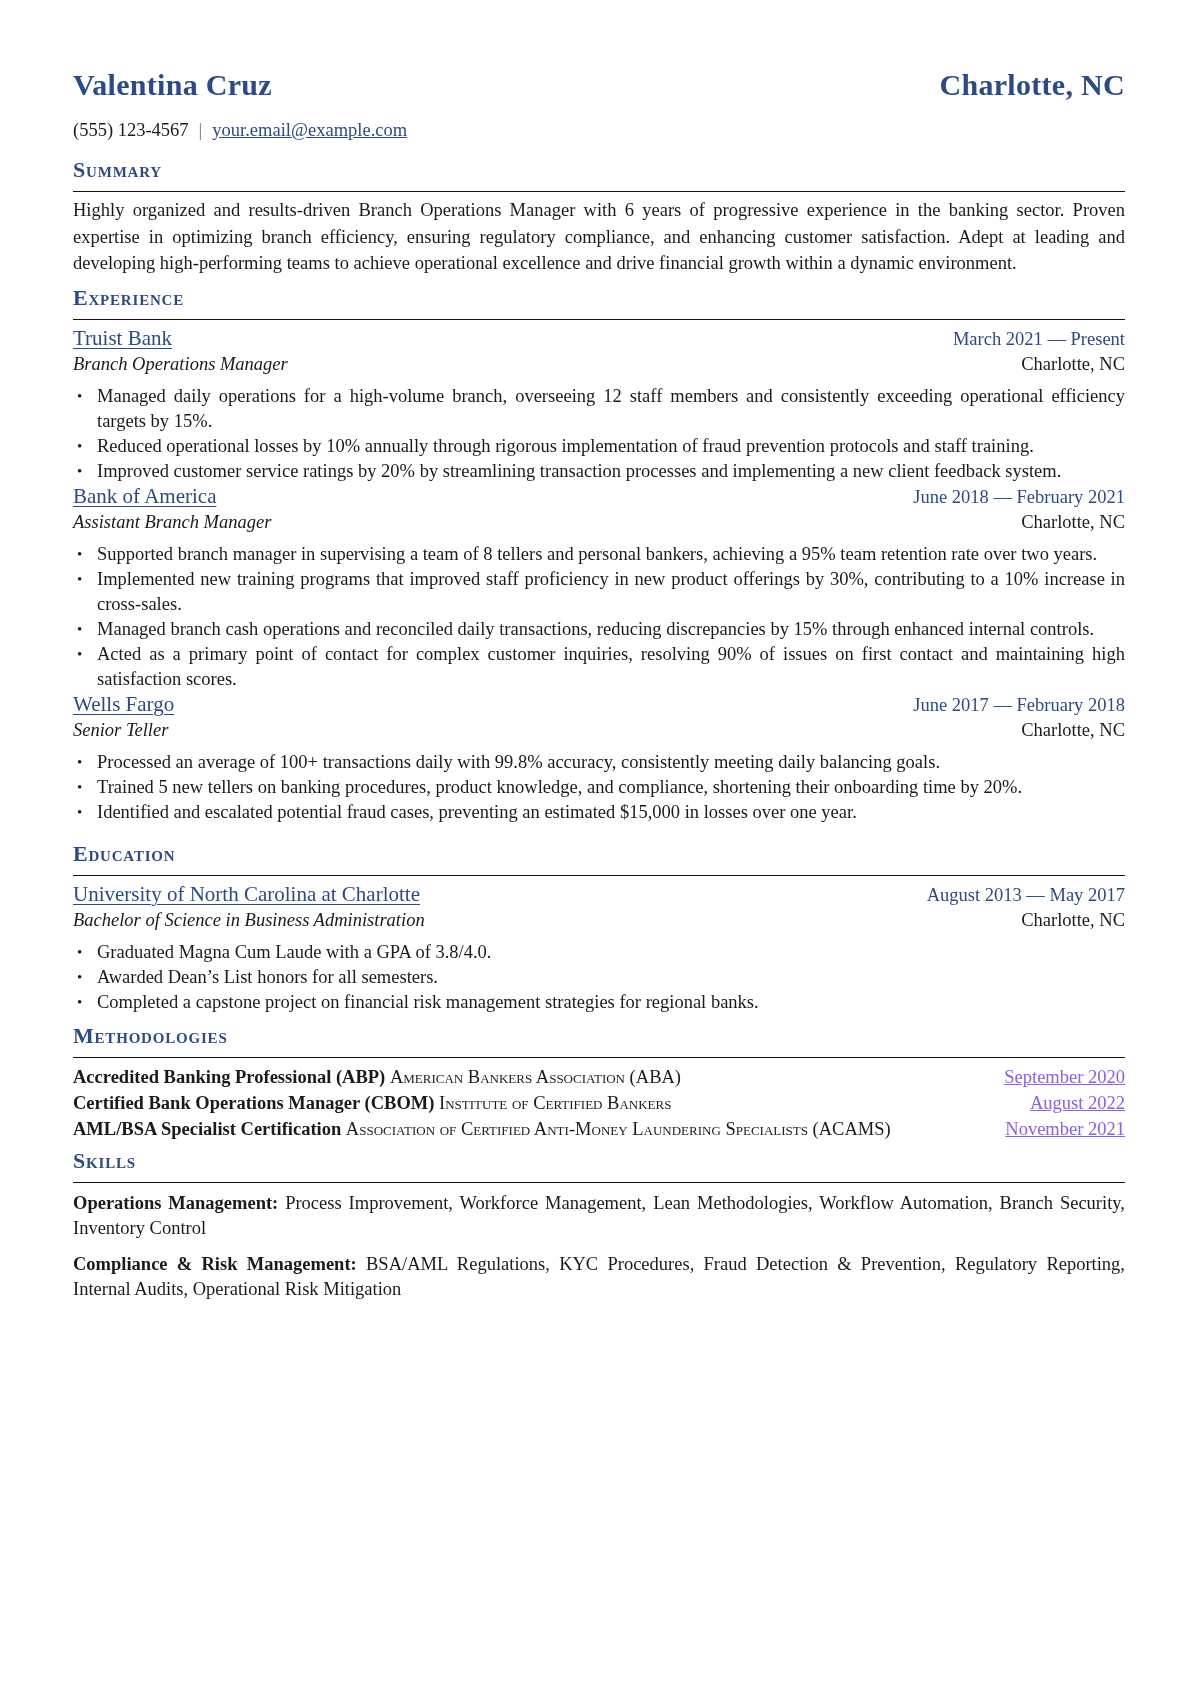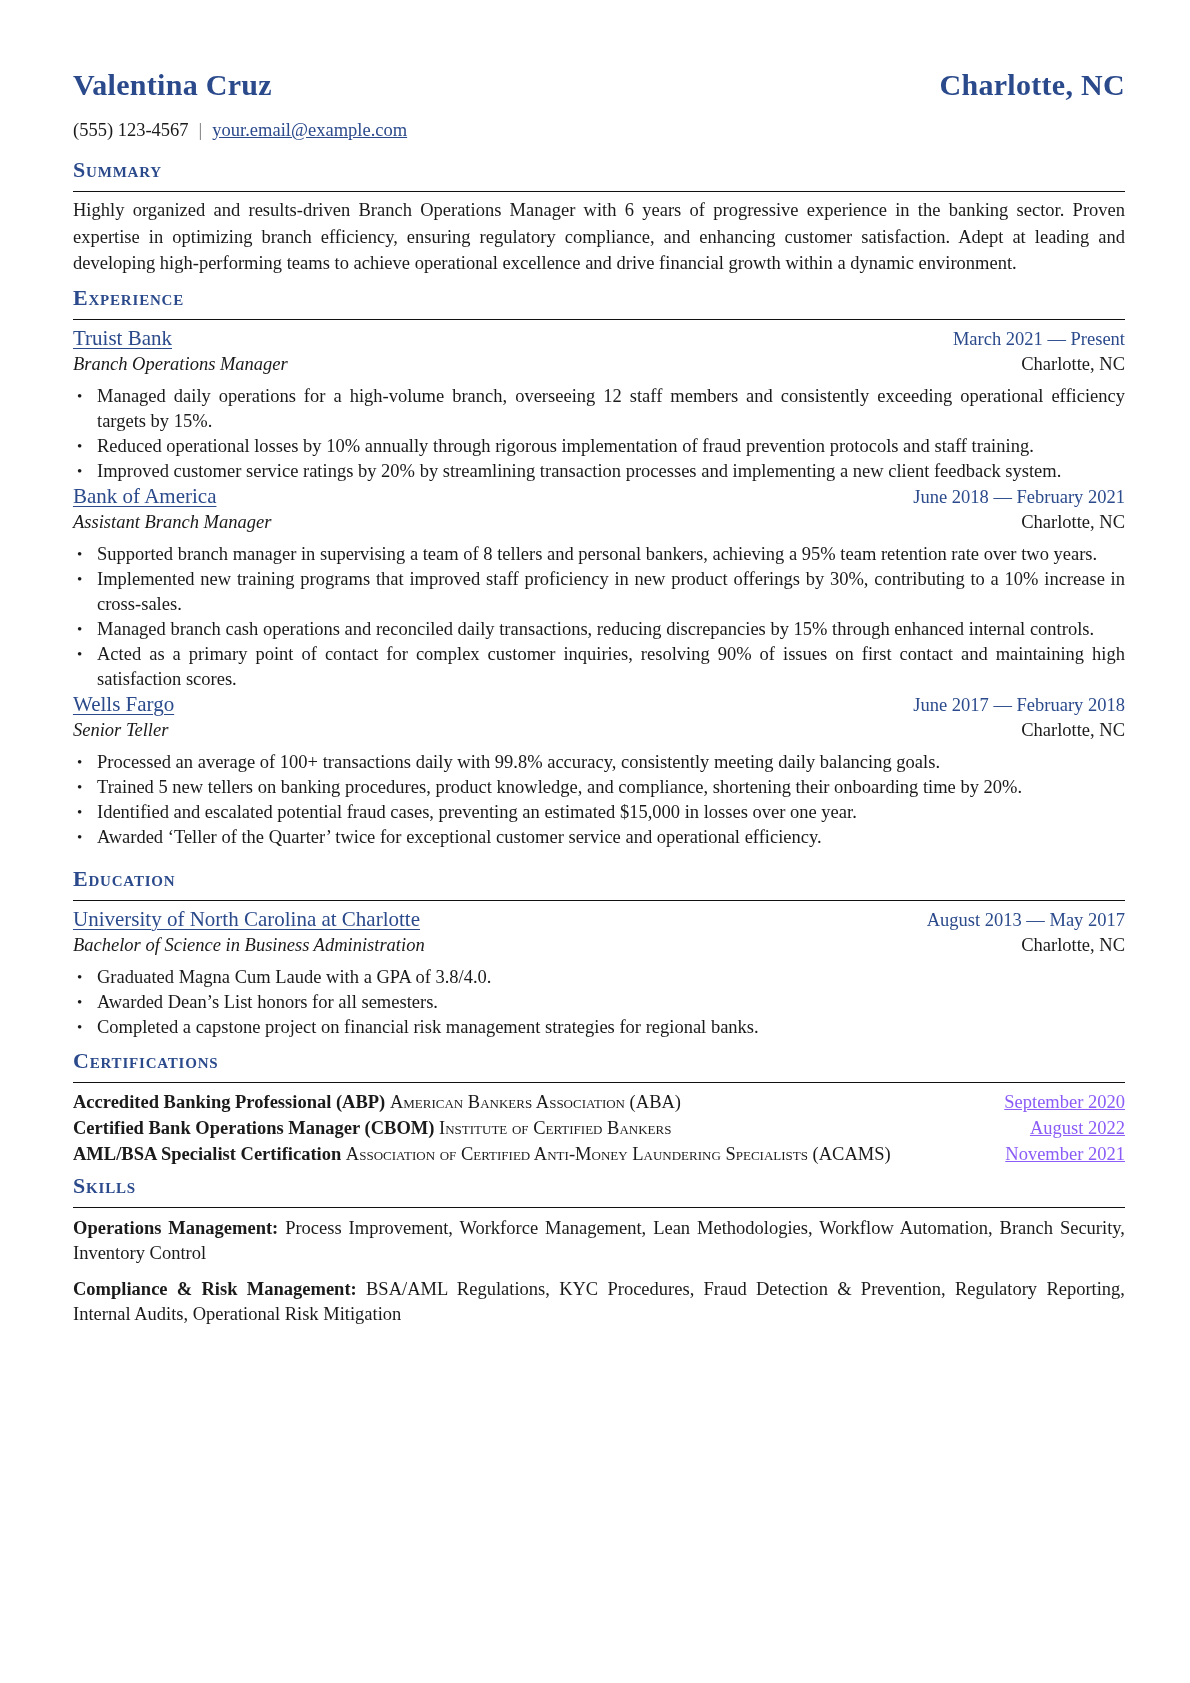--- a/index.html
+++ b/index.html
@@ -99,42 +99,41 @@
       <span class="dates">June 2017 — February 2018</span>
     </div>
     <div class="entry-head">
       <span class="role">Senior Teller</span>
       <span class="loc">Charlotte, NC</span>
     </div>
     <ul class="bullets">
       <li>Processed an average of 100+ transactions daily with 99.8% accuracy, consistently meeting daily balancing goals.</li>
       <li>Trained 5 new tellers on banking procedures, product knowledge, and compliance, shortening their onboarding time by 20%.</li>
       <li>Identified and escalated potential fraud cases, preventing an estimated $15,000 in losses over one year.</li>
-      <li>Awarded ‘Teller of the Quarter’ twice for exceptional customer service and operational efficiency.</li>
     </ul>
   </div>
 
   <div class="section-title" style="margin-top:16px;">Education</div>
   <div style="margin-top:6px;">
     <div class="entry-head">
       <a class="org">University of North Carolina at Charlotte</a>
       <span class="dates">August 2013 — May 2017</span>
     </div>
     <div class="entry-head">
       <span class="role">Bachelor of Science in Business Administration</span>
       <span class="loc">Charlotte, NC</span>
     </div>
     <ul class="bullets">
       <li>Graduated Magna Cum Laude with a GPA of 3.8/4.0.</li>
       <li>Awarded Dean’s List honors for all semesters.</li>
       <li>Completed a capstone project on financial risk management strategies for regional banks.</li>
     </ul>
   </div>
 
-  <div class="section-title" style="margin-top:8px;">Certifications</div>
+  <div class="section-title" style="margin-top:8px;">Methodologies</div>
   <div style="margin-top:6px;">
     <div class="cert-row">
       <div class="cert-left"><b>Accredited Banking Professional (ABP)</b> <span class="cert-issuer">American Bankers Association (ABA)</span></div>
       <div class="cert-date">September 2020</div>
     </div>
     <div class="cert-row">
       <div class="cert-left"><b>Certified Bank Operations Manager (CBOM)</b> <span class="cert-issuer">Institute of Certified Bankers</span></div>
       <div class="cert-date">August 2022</div>
     </div>
     <div class="cert-row">

